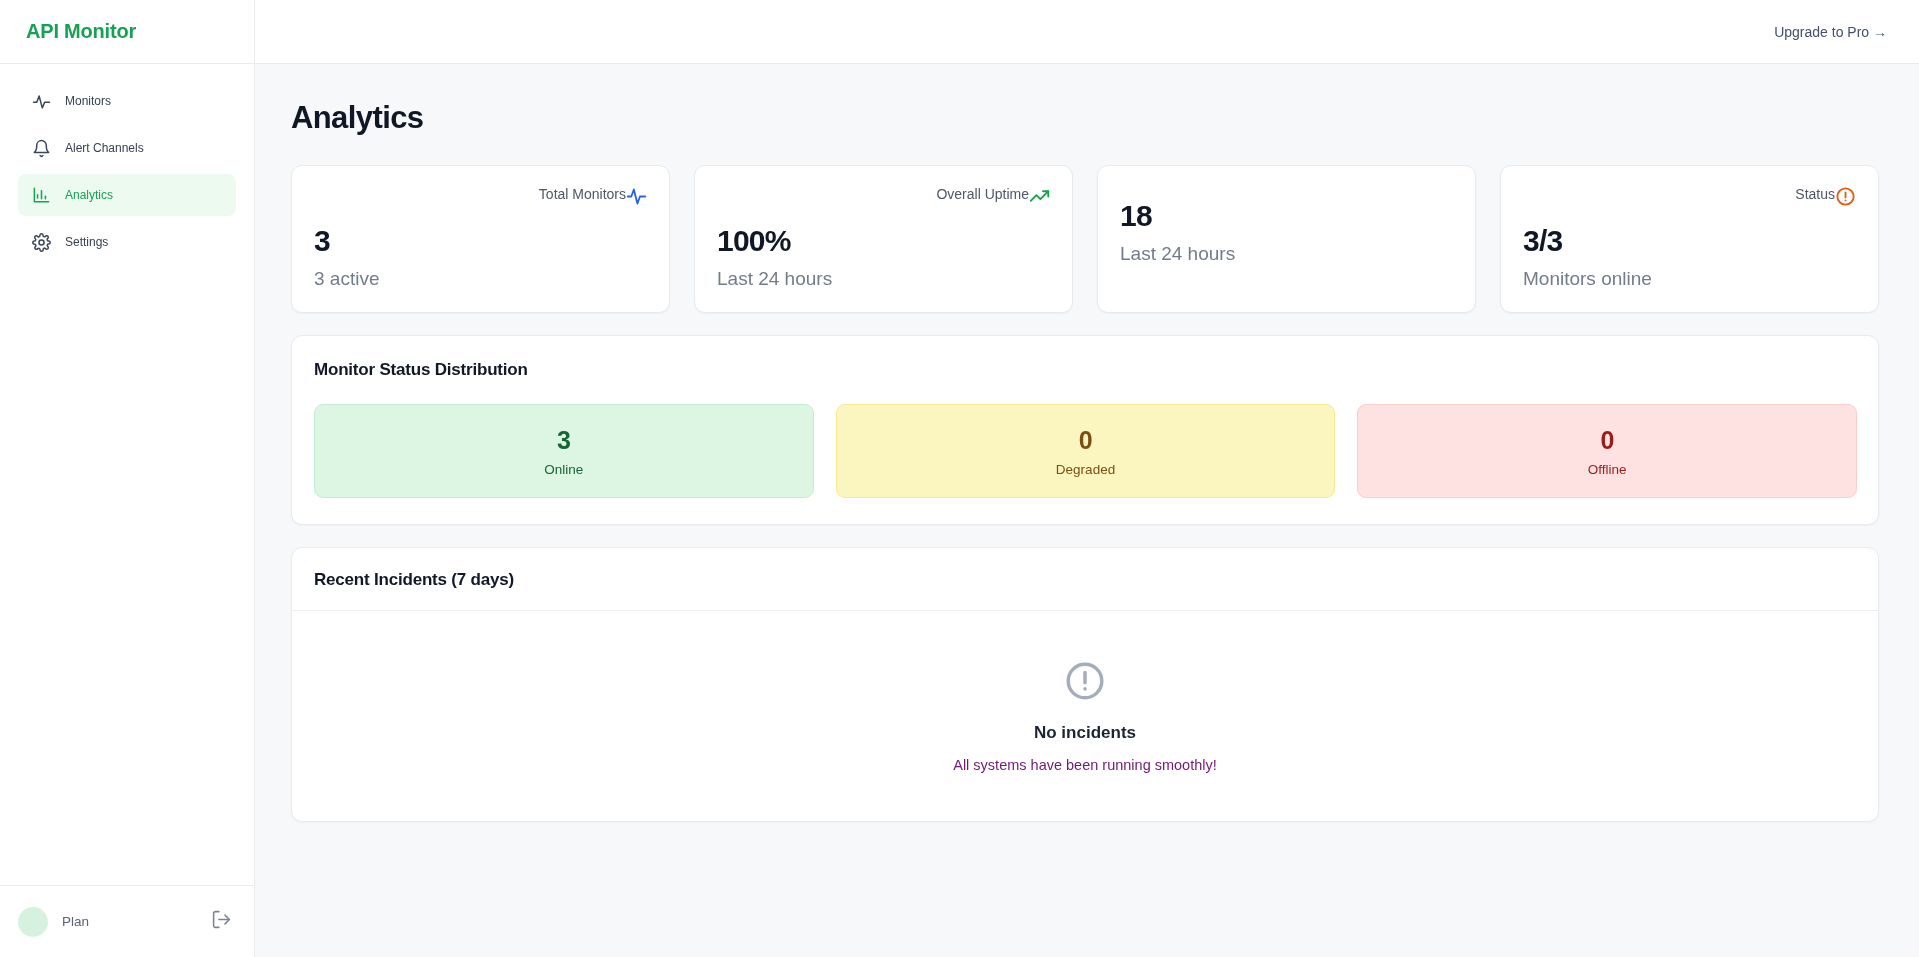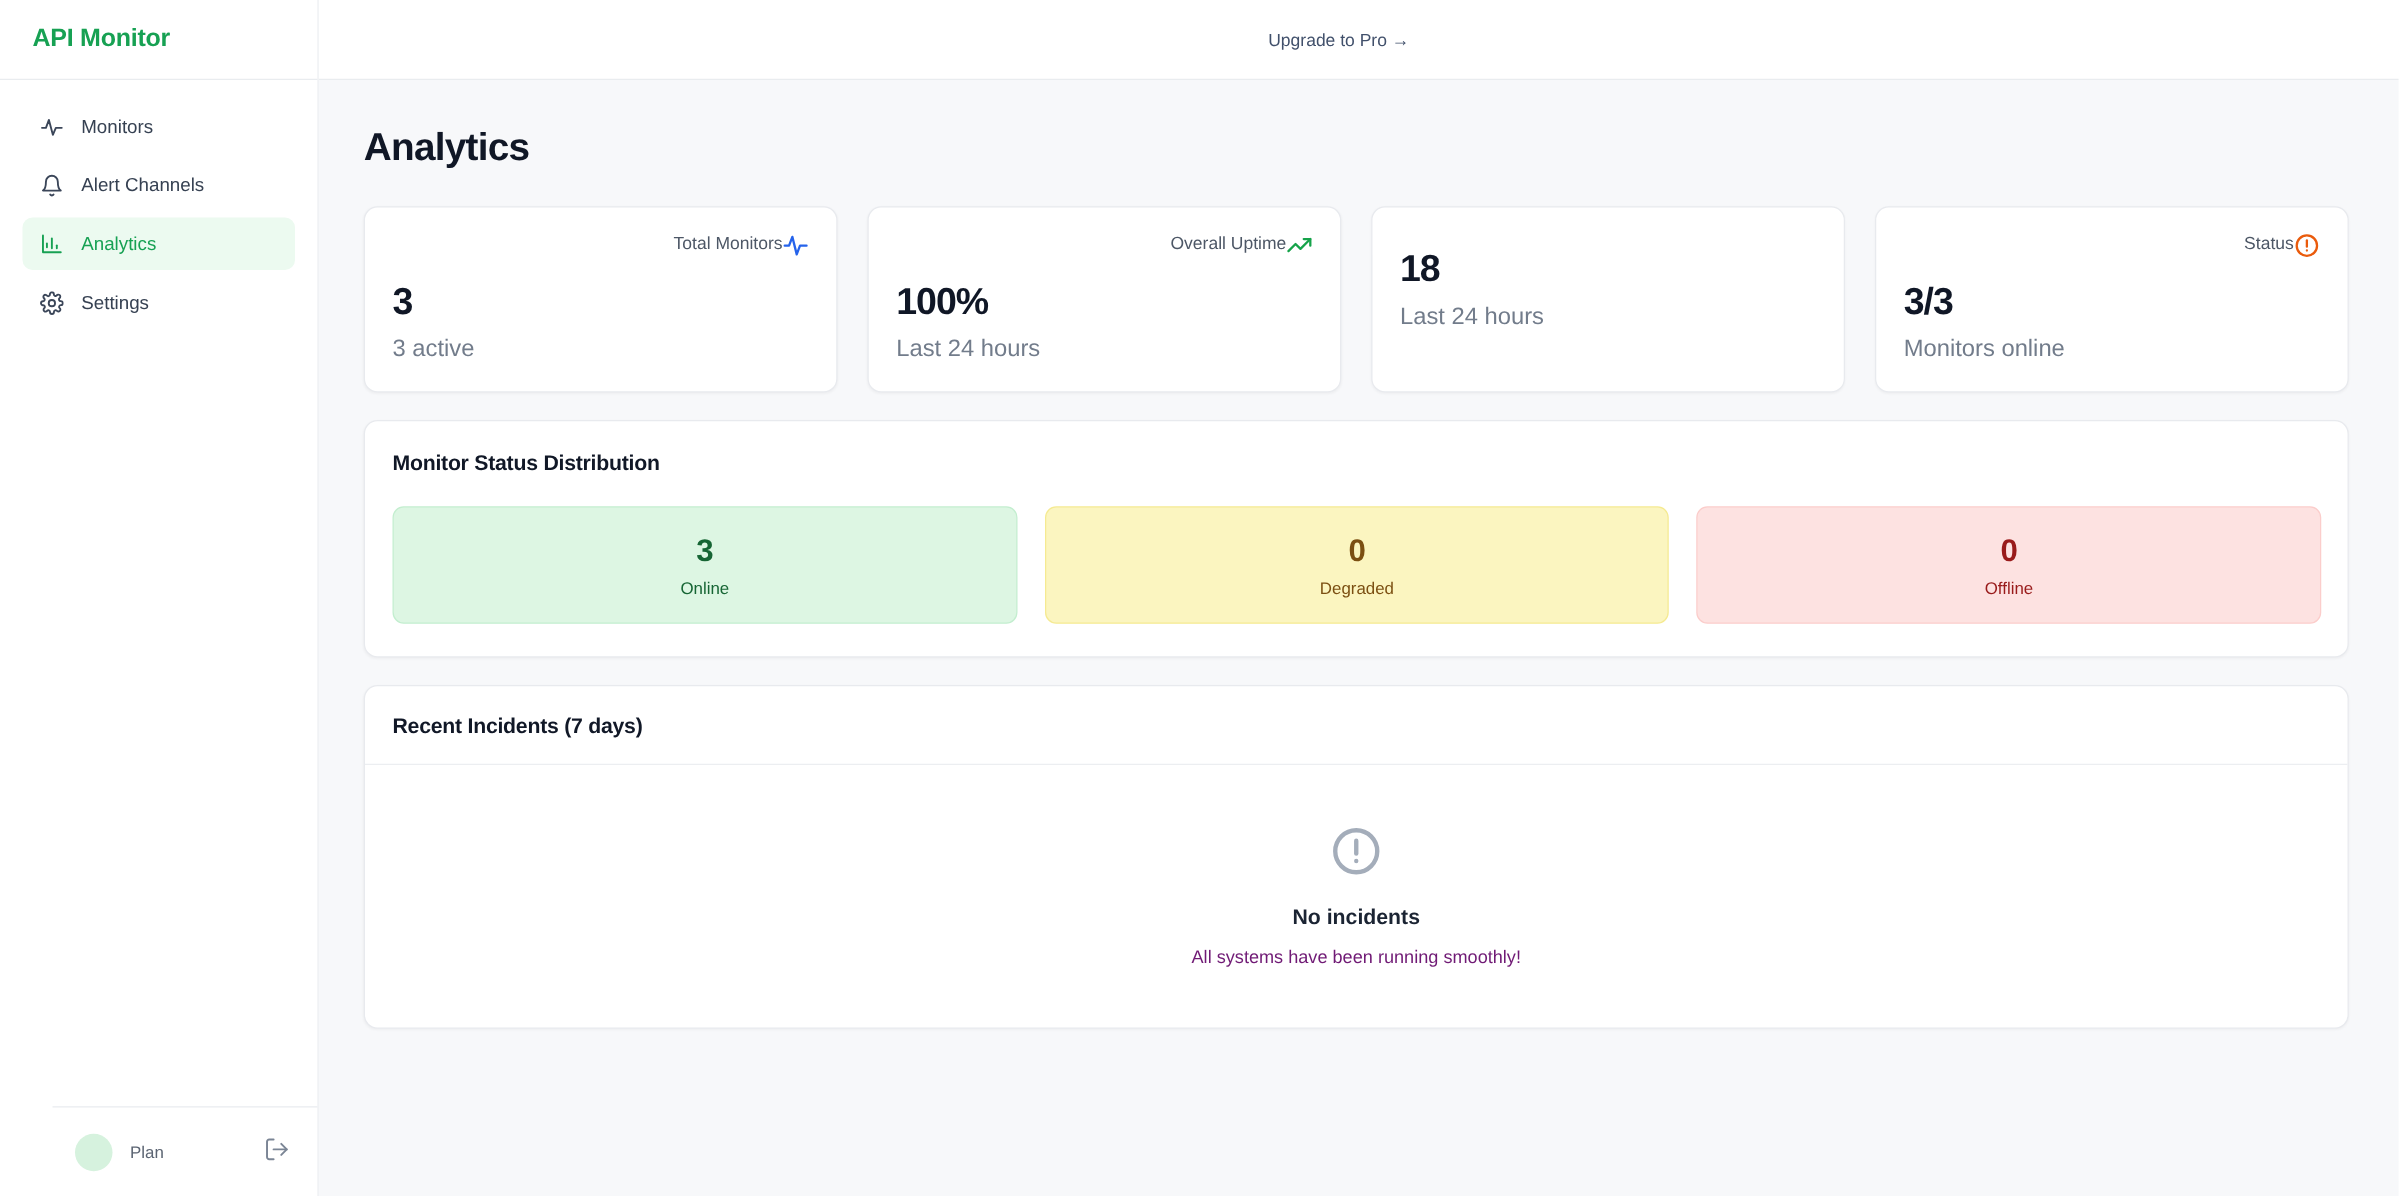--- a/index.html
+++ b/index.html
@@ -27,50 +27,49 @@
   }
   .sidebar-logo-text {
     font-size: 20px; font-weight: bold; color: #17a153;
     letter-spacing: -0.2px;
   }
   .sidebar-nav { padding: 16px 18px 0 18px; flex: 1 1 auto; }
   .nav-item {
     display: flex; align-items: center; gap: 14px;
     height: 42px; padding: 0 14px;
     border-radius: 8px; margin-bottom: 5px;
-    color: #364152; font-size: 15px;
+    color: #364152; font-size: 12px;
     cursor: pointer;
   }
   .nav-item .nav-icon { width: 19px; height: 19px; display:flex; align-items:center; justify-content:center; }
   .nav-item.active { background: #ecfaf0; color: #17a153; }
   .nav-item.active .nav-icon svg { stroke: #17a153; }
   .nav-item .nav-icon svg { stroke: #3b4659; fill: none; stroke-width: 1.9; stroke-linecap: round; stroke-linejoin: round; }
 
   .sidebar-footer {
     border-top: 1px solid #e9ecef;
     height: 72px; flex: 0 0 72px;
     display: flex; align-items: center;
     padding: 0 22px 0 18px;
     gap: 14px;
-    margin-left: 42px;
   }
   .avatar {
     width: 30px; height: 30px; border-radius: 50%;
     background: #d6f2de; flex: 0 0 30px;
   }
   .plan-label { font-size: 13.5px; color: #5b6472; flex: 1 1 auto; }
   .logout-icon svg { stroke: #7b8595; fill: none; stroke-width: 1.8; stroke-linecap: round; stroke-linejoin: round; }
 
   
   .main { flex: 1 1 auto; height: 957px; display: flex; flex-direction: column; }
   .topbar {
     height: 64px; flex: 0 0 64px;
     background: #ffffff;
     border-bottom: 1px solid #e9ecef;
-    display: flex; align-items: center; justify-content: center;
+    display: flex; align-items: center; justify-content: flex-end;
     padding-right: 32px;
   }
   .upgrade-link { font-size: 14px; color: #41506b; cursor: pointer; }
 
   .content {
     flex: 1 1 auto; background: #f7f8fa;
     padding: 36px 40px 0 36px;
     overflow: hidden;
   }
   .page-title { font-size: 31px; font-weight: bold; color: #101726; letter-spacing: -0.6px; }

